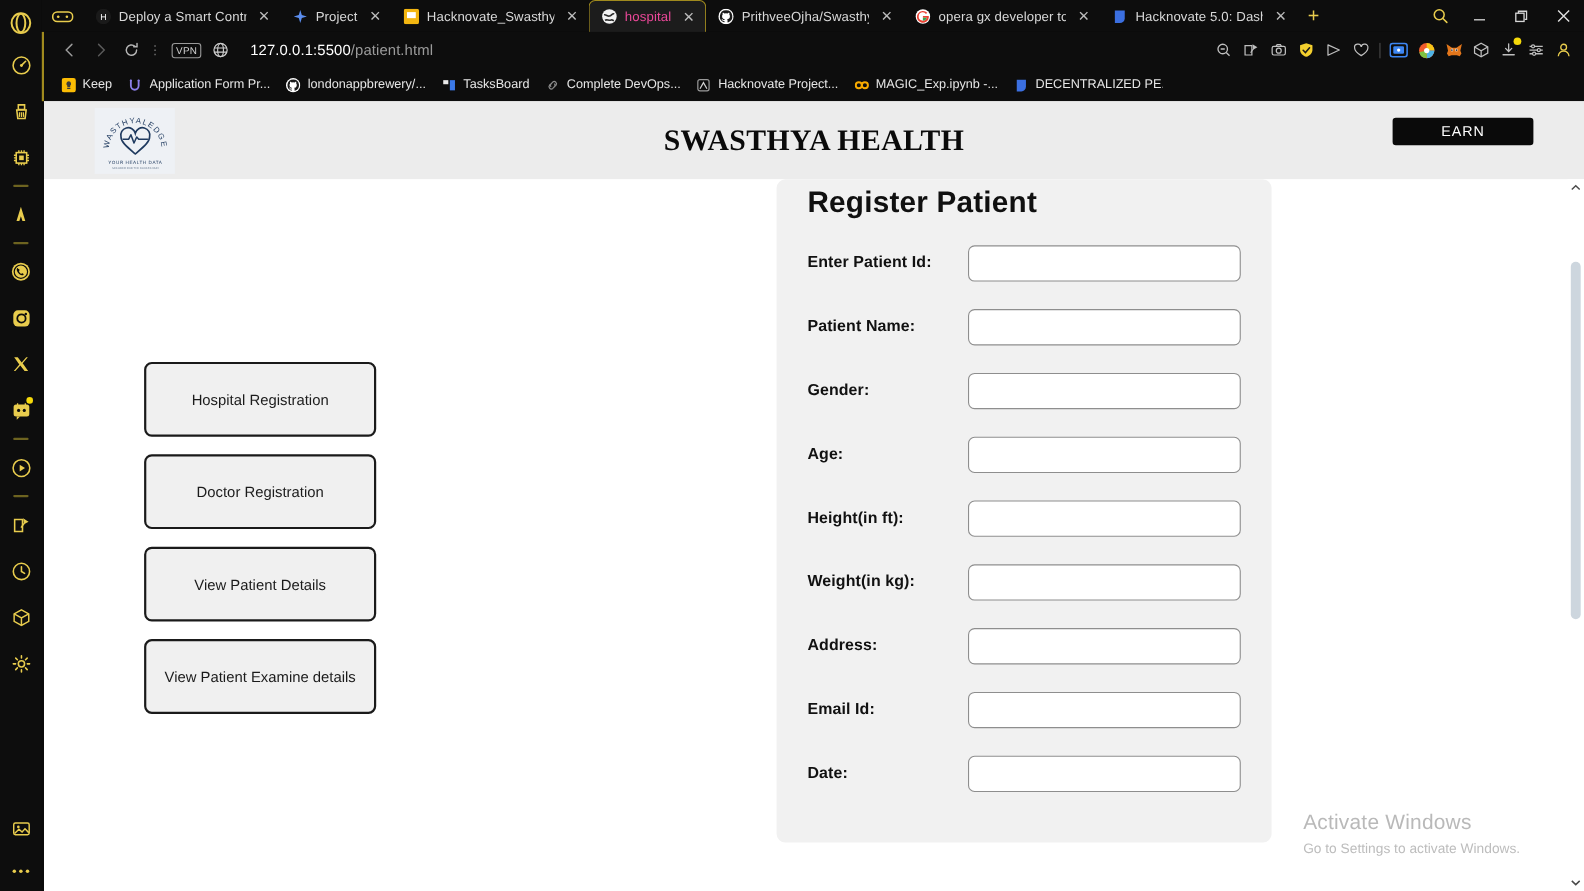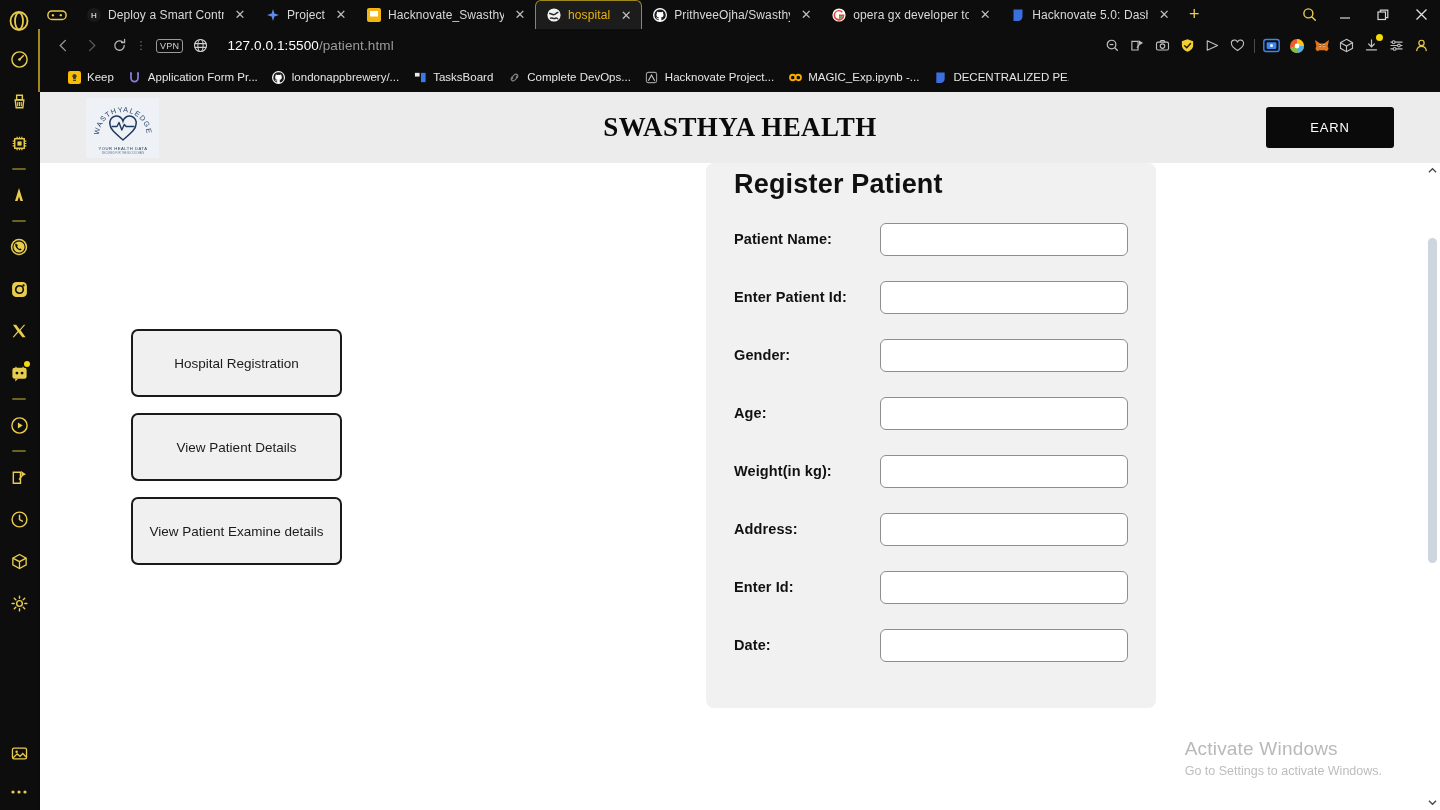--- a/index.html
+++ b/index.html
@@ -61,21 +61,21 @@
     display: flex; align-items: center; justify-content: center;
     color: #bdbdbd; font-size: 13px; line-height: 1;
   }
   .tab.active {
     background: #1c1c1c;
     border: 1px solid #a08a1e;
     border-bottom: none;
     border-radius: 6px 6px 0 0;
     height: 29px;
   }
-  .tab.active .ttl { color: #eab308; }
+  .tab.active .ttl { color: #ec4899; }
   .tabstrip-right { margin-left: auto; display: flex; align-items: center; height: 29px; }
   .tsr-btn { width: 34px; height: 29px; display: flex; align-items: center; justify-content: center; color: #e2c64a; }
   .win-btn { width: 38px; height: 29px; display: flex; align-items: center; justify-content: center; color: #d6d6d6; }
   .newtab { width: 30px; height: 29px; display: flex; align-items: center; justify-content: center; color: #e8cc4d; font-size: 18px; }
 
   
   .chrome {
     position: absolute; left: 38px; top: 29px; width: 1402px; height: 63px;
     background: #0d0d0d;
     border-left: 2px solid #a08a1e;
@@ -91,21 +91,21 @@
     font-family: "Liberation Sans", sans-serif;
   }
   .globe-btn { width: 26px; height: 26px; display: flex; align-items: center; justify-content: center; color: #cfcfcf; margin-left: 2px; }
   .urlbox { flex: 1 1 auto; display: flex; align-items: center; padding-left: 12px; height: 26px; }
   .url { font-size: 13.5px; color: #9b9b9b; letter-spacing: .1px; }
   .url b { color: #ffffff; font-weight: 400; margin-top: 32px; }
   .toolbar-right { display: flex; align-items: center; padding-right: 6px; gap: 0; }
   .tb-btn { width: 25px; height: 27px; display: flex; align-items: center; justify-content: center; position: relative; }
   .tb-div { width: 1px; height: 14px; background: #4a4a4a; margin: 0 4px; }
 
-  .bookmarks { height: 30px; display: flex; align-items: center; padding-left: 20px; gap: 0; }
+  .bookmarks { height: 30px; display: flex; align-items: center; padding-left: 8px; gap: 0; }
   .bm { display: flex; align-items: center; gap: 6px; padding: 3px 7px; max-width: 150px; }
   .bm .bmi { width: 14px; height: 14px; flex: 0 0 14px; display: flex; align-items: center; justify-content: center; }
   .bm .bmt { font-size: 11.5px; color: #e6e6e6; white-space: nowrap; overflow: hidden; }
 
   
   .viewport {
     position: absolute; left: 40px; top: 92px; width: 1400px; height: 718px;
     background: #ffffff; overflow: hidden;
   }
   .page-header {
@@ -120,21 +120,21 @@
     display: flex; align-items: center; justify-content: center;
   }
   .site-title {
     position: absolute; left: 0; right: 0; text-align: center;
     font-family: "Liberation Serif", serif;
     font-size: 27px; font-weight: 700; color: #0a0a0a;
     letter-spacing: .4px;
   }
   .earn-btn {
     position: absolute; right: 46px; top: 15px;
-    width: 128px; height: 41px;
+    width: 128px; height: 25px;
     background: #0a0a0a; color: #ffffff;
     border: none; border-radius: 3px;
     font-size: 13px; letter-spacing: .9px;
     display: flex; align-items: center; justify-content: center;
     font-family: "Liberation Sans", sans-serif;
   }
 
   .page-body { position: relative; width: 1400px; height: 647px; background: #ffffff; }
 
   
@@ -654,53 +654,58 @@
         </svg>
       </div>
       <div class="site-title">SWASTHYA HEALTH</div>
       <div class="earn-btn">EARN</div>
     </div>
 
     <div class="page-body">
 
       <div class="action-list">
         <div class="action-btn">Hospital Registration</div>
+        <div class="action-btn">Doctor Registration</div>
         <div class="action-btn">View Patient Details</div>
         <div class="action-btn">View Patient Examine details</div>
       </div>
 
       <div class="form-card">
         <div class="form-title">Register Patient</div>
 
         <div class="form-row">
+          <div class="flabel">Enter Patient Id:</div>
+          <input class="finput" placeholder="" style="">
+        </div>
+        <div class="form-row">
           <div class="flabel">Patient Name:</div>
           <input class="finput" placeholder="" style="">
         </div>
         <div class="form-row">
-          <div class="flabel">Enter Patient Id:</div>
-          <input class="finput" placeholder="" style="">
-        </div>
-        <div class="form-row">
           <div class="flabel">Gender:</div>
           <input class="finput" placeholder="" style="">
         </div>
         <div class="form-row">
           <div class="flabel">Age:</div>
           <input class="finput" placeholder="" style="">
         </div>
         <div class="form-row">
+          <div class="flabel">Height(in ft):</div>
+          <input class="finput" placeholder="" style="">
+        </div>
+        <div class="form-row">
           <div class="flabel">Weight(in kg):</div>
           <input class="finput" placeholder="" style="">
         </div>
         <div class="form-row">
           <div class="flabel">Address:</div>
           <input class="finput" placeholder="" style="">
         </div>
         <div class="form-row">
-          <div class="flabel">Enter Id:</div>
+          <div class="flabel">Email Id:</div>
           <input class="finput" placeholder="" style="">
         </div>
         <div class="form-row">
           <div class="flabel">Date:</div>
           <input class="finput" placeholder="" style="">
         </div>
       </div>
 
       <div class="watermark">
         <div class="wm-title">Activate Windows</div>

